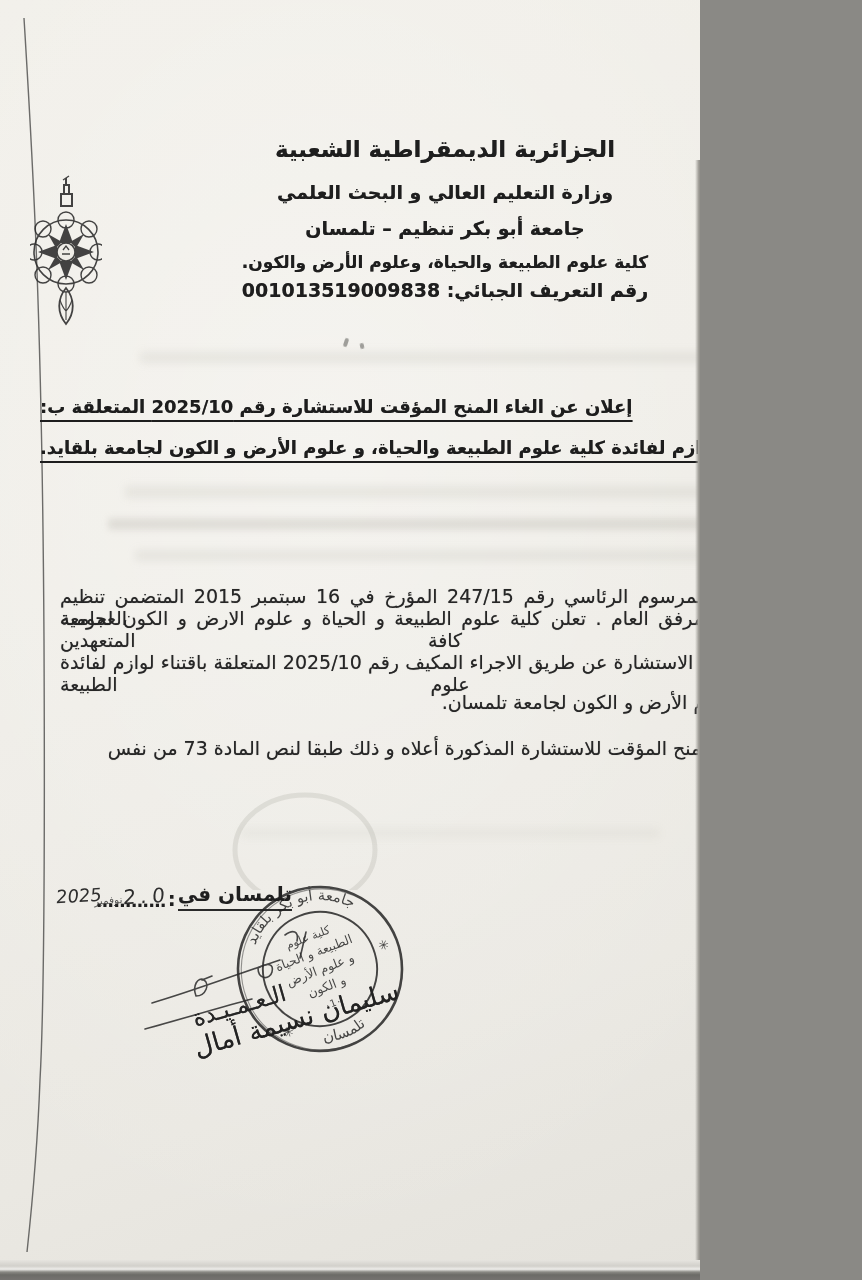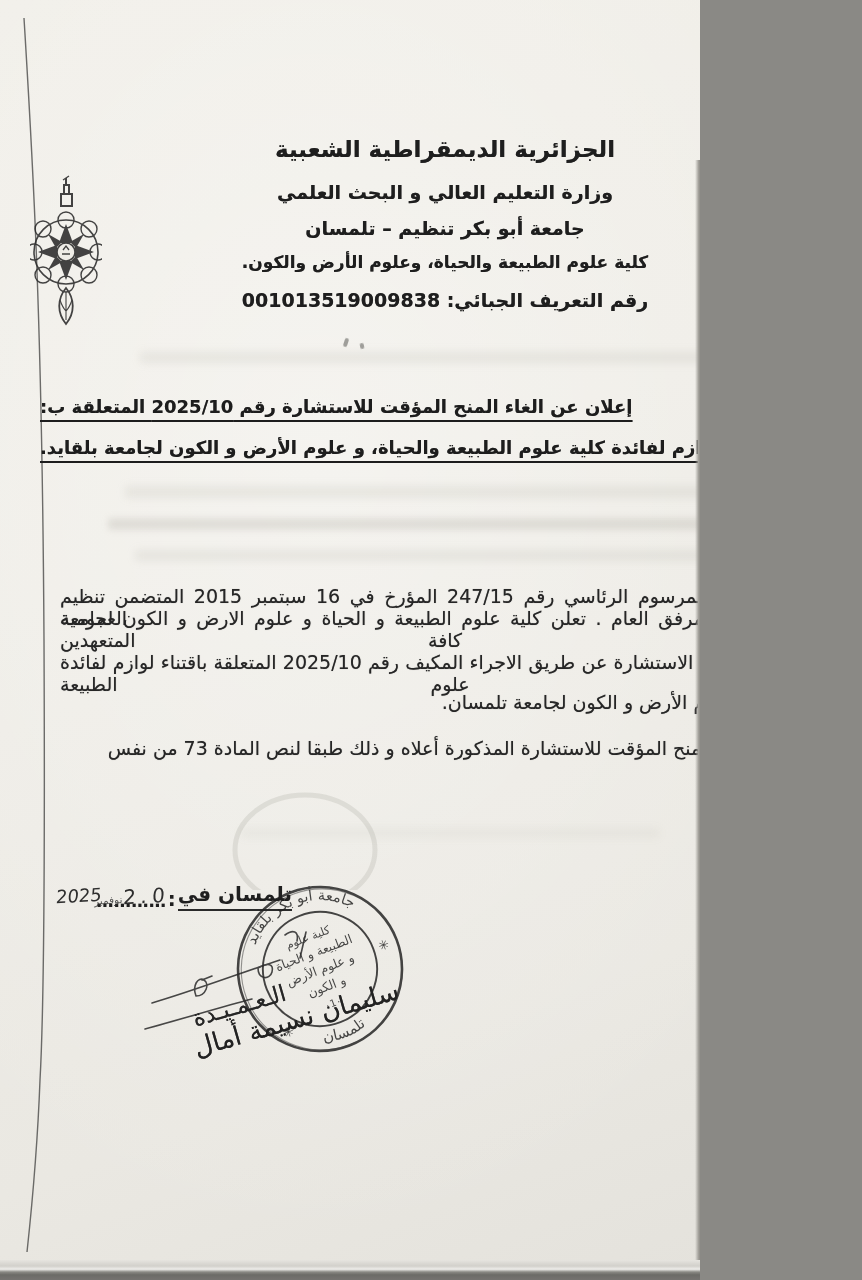--- a/index.html
+++ b/index.html
@@ -14,21 +14,21 @@
   .abs { position:absolute; }
   .rtl { direction:rtl; unicode-bidi:embed; }
 
   
   .hdr { left:190px; width:510px; text-align:center; direction:rtl;
          color:#1e1e1e; text-shadow:0 0 0.6px rgba(30,30,30,.65); }
   .hdr-1 { top:136px; font-size:23px; font-weight:bold; }
   .hdr-2 { top:181px; font-size:19px; font-weight:bold; }
   .hdr-3 { top:217px; font-size:19px; font-weight:bold; }
   .hdr-4 { top:252px; font-size:17px; font-weight:bold; letter-spacing:0.2px; }
-  .hdr-5 { top:289px; font-size:19px; font-weight:bold; }
+  .hdr-5 { top:279px; font-size:19px; font-weight:bold; }
 
   
   .ttl { left:40px; width:782px; text-align:left; direction:rtl;
          font-weight:bold; font-size:18px; color:#1d1d1d;
          text-decoration:underline; text-underline-offset:7px;
          text-decoration-thickness:1.6px; text-shadow:0 0 0.6px rgba(25,25,25,.6); }
   .ttl-1 { top:396px; }
   .ttl-2 { top:437px; }
 
   

